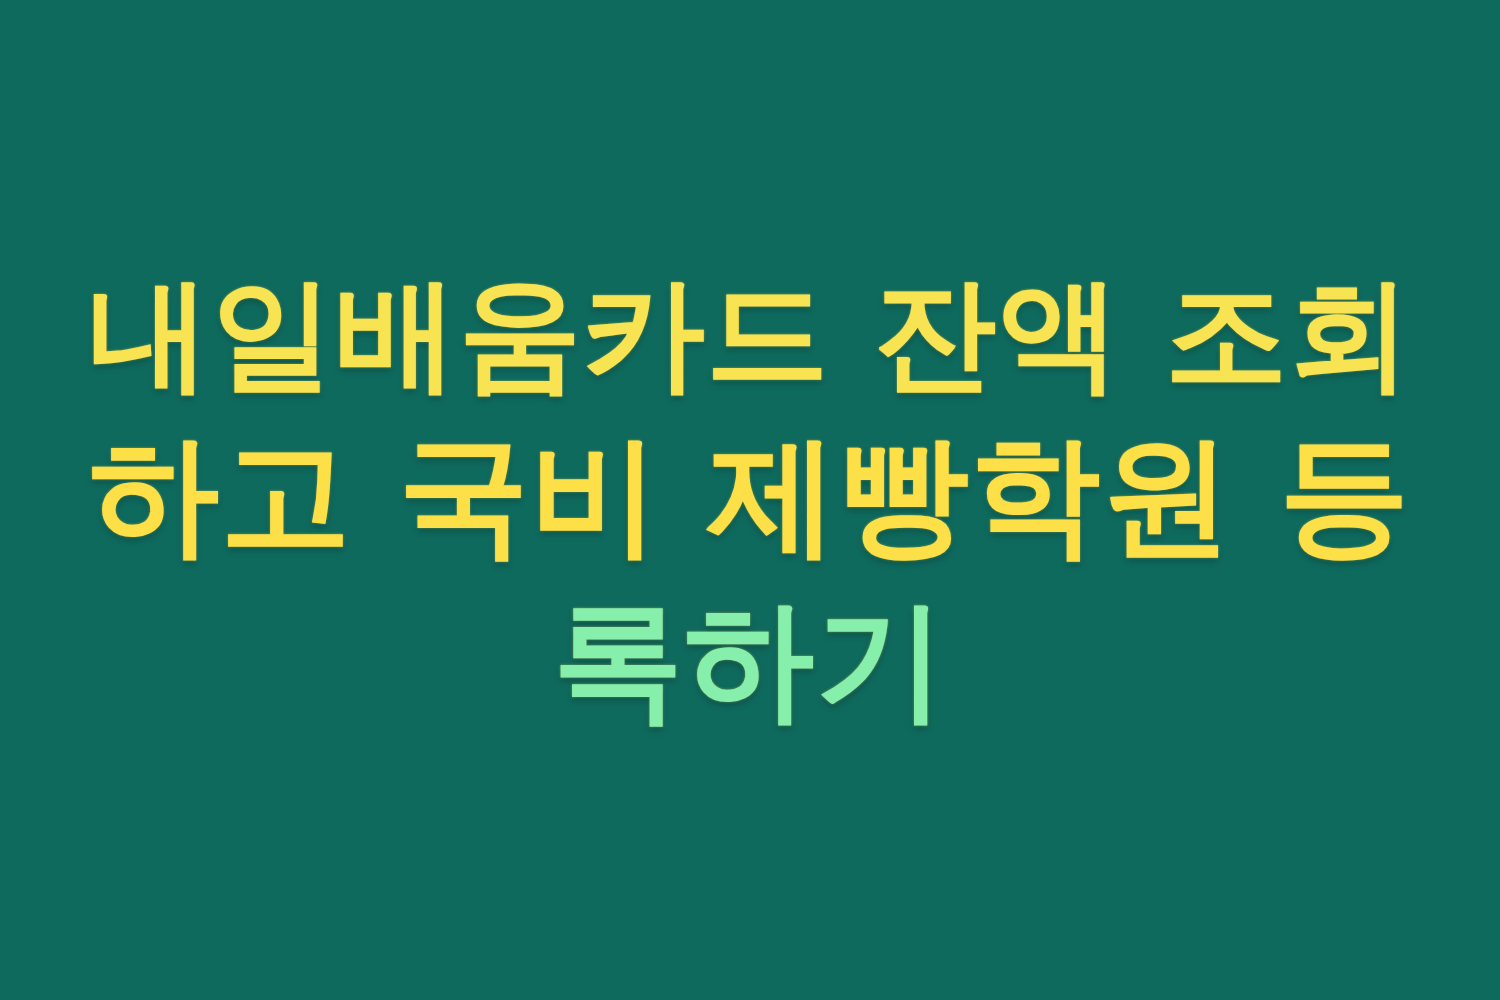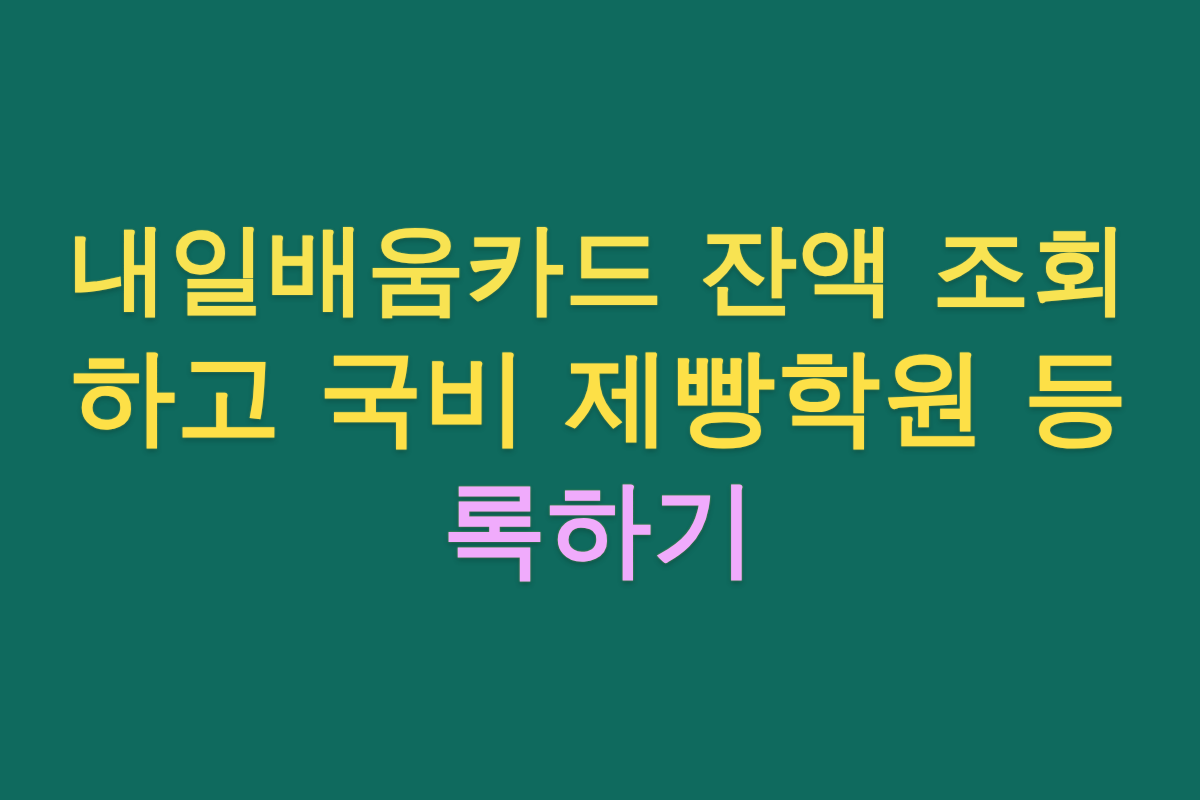--- a/index.html
+++ b/index.html
@@ -65,16 +65,16 @@
 </head>
 <body style="background: rgb(15, 106, 94);">
 
 <div id="canvas" style="width: 1200px; height: 800px;">
 
   <div class="bg-layer" style="background: rgb(15, 106, 94);"></div>
 
   <div class="title-block">
     <span class="title-line wide" style="color: rgb(248, 227, 82); font-size: 98px;">내일배움카드 잔액 조회</span>
     <span class="title-line wide" style="color: #fde047;">하고 국비 제빵학원 등</span>
-    <span class="title-line short" style="color: #f0abfc;">록하기</span>
+    <span class="title-line short" style="color: #86efac;">록하기</span>
   </div>
 
 </div>
 
 </body></html>

